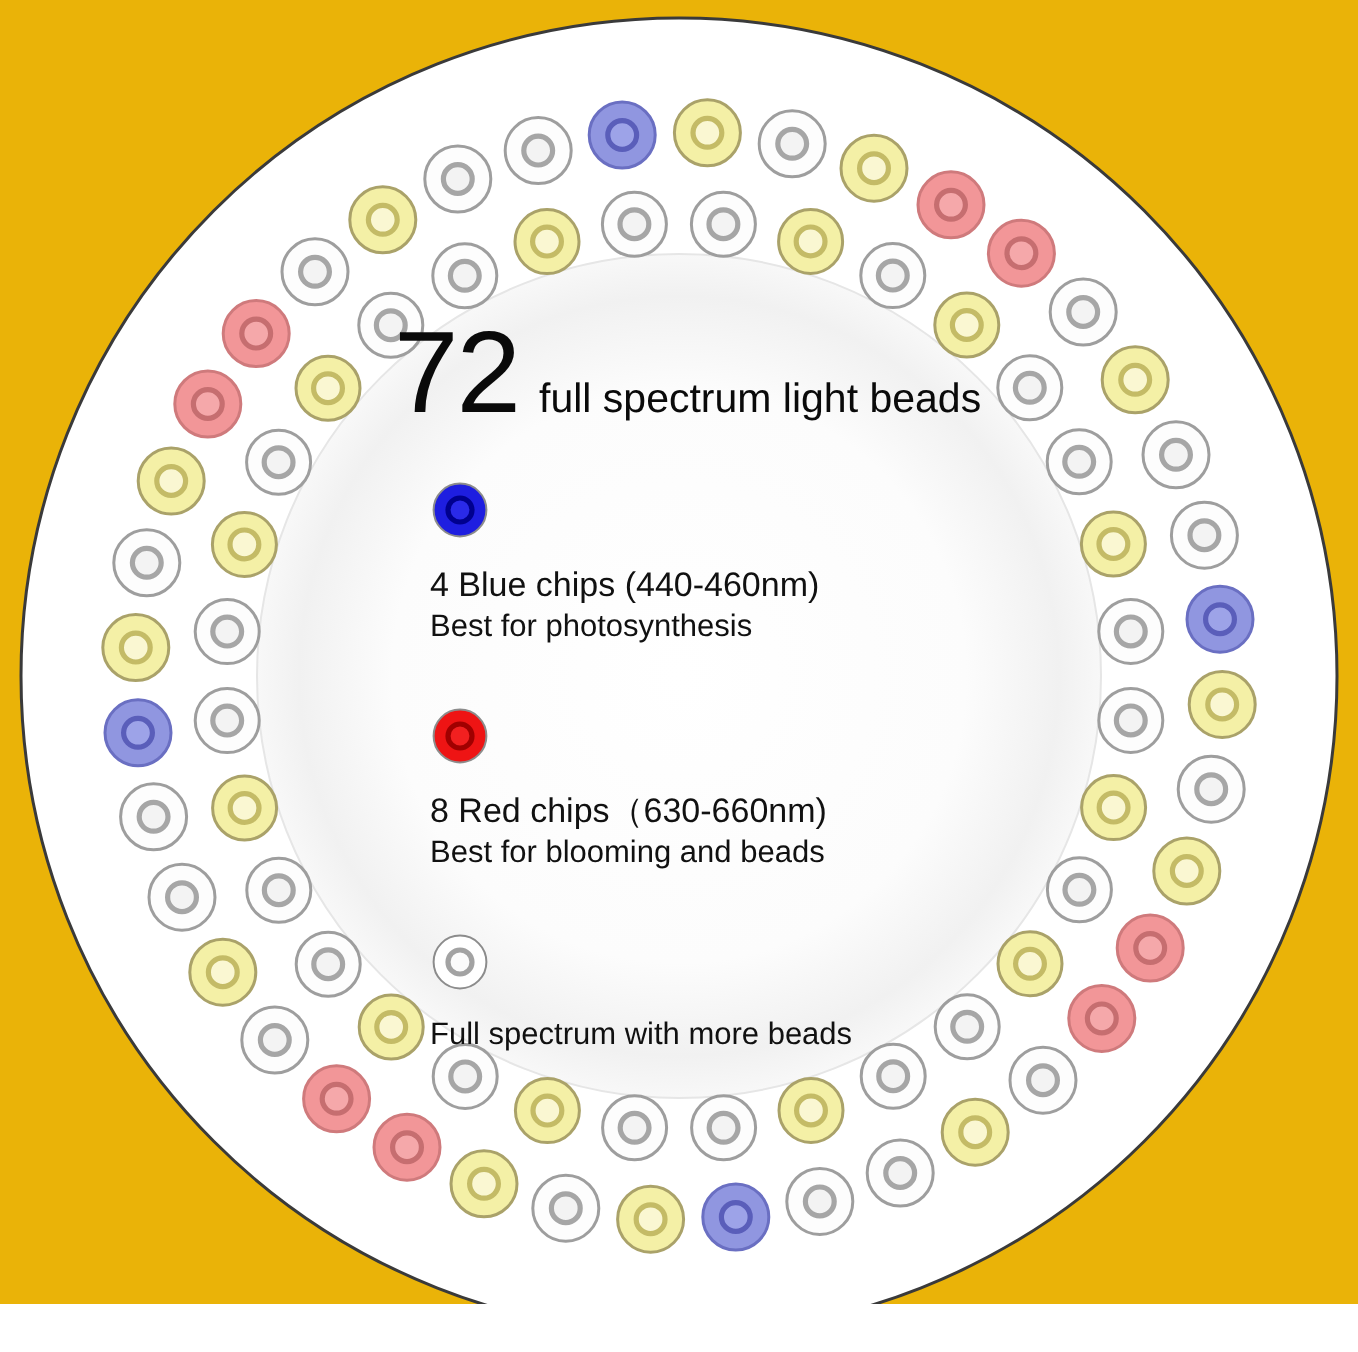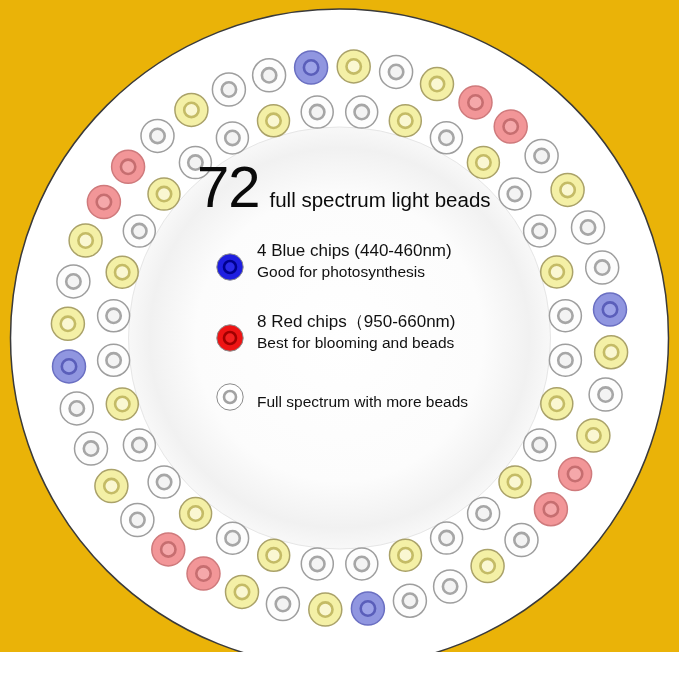--- a/index.html
+++ b/index.html
@@ -3,21 +3,21 @@
 <meta charset="utf-8">
 <style>
   html,body{margin:0;padding:0;background:#ffffff;}
   body{width:679px;height:676px;font-family:"Liberation Sans","DejaVu Sans",sans-serif;color:#111;}
   .stage{position:relative;width:679px;height:652px;overflow:hidden;background:#eab308;padding-left:46px;}
   svg.ring{position:absolute;left:0;top:0;}
   .center-content{position:absolute;left:173px;top:158px;width:340px;}
   .title-row{padding-left:24px;margin-bottom:24px;white-space:nowrap;}
   .count{font-size:58px;line-height:1;letter-spacing:-1px;color:#0a0a0a;}
   .title-label{font-size:20.5px;margin-left:10px;color:#0a0a0a;}
-  .legend-row{display:flex;align-items:flex-end;gap:12px;padding-left:42px;margin-bottom:29px;}
+  .legend-row{display:flex;align-items:flex-start;gap:12px;padding-left:42px;margin-bottom:29px;flex-direction:column;}
   .legend-row .bullet{flex:0 0 auto;display:block;}
   .legend-text{min-width:0;}
   .l1{font-size:17px;line-height:1.3;white-space:nowrap;}
   .l2{font-size:15.5px;line-height:1.3;white-space:nowrap;}
 </style>
 </head>
 <body>
 
 <div class="stage">
 
@@ -329,30 +329,30 @@
       <span class="count">72</span><span class="title-label">full spectrum light beads</span>
     </div>
     <div id="legend">
         <div class="legend-row">
           <svg class="bullet" width="30" height="30" viewBox="0 0 30 30">
             <circle cx="15" cy="15" r="13.2" fill="#1e1ee0" stroke="#8c8c8c" stroke-width="1"></circle>
             <circle cx="15" cy="15" r="6" fill="#2a2ae8" stroke="#00008e" stroke-width="2.6"></circle>
           </svg>
           <div class="legend-text">
             <div class="l1">4 Blue chips (440-460nm)</div>
-            <div class="l2">Good for photosynthesis</div>
+            <div class="l2">Best for photosynthesis</div>
           </div>
         </div>
         <div class="legend-row">
           <svg class="bullet" width="30" height="30" viewBox="0 0 30 30">
             <circle cx="15" cy="15" r="13.2" fill="#ee1414" stroke="#8c8c8c" stroke-width="1"></circle>
             <circle cx="15" cy="15" r="6" fill="#f22020" stroke="#a00000" stroke-width="2.6"></circle>
           </svg>
           <div class="legend-text">
-            <div class="l1">8 Red chips（950-660nm)</div>
+            <div class="l1">8 Red chips（630-660nm)</div>
             <div class="l2">Best for blooming and beads</div>
           </div>
         </div>
         <div class="legend-row">
           <svg class="bullet" width="30" height="30" viewBox="0 0 30 30">
             <circle cx="15" cy="15" r="13.2" fill="#ffffff" stroke="#8c8c8c" stroke-width="1"></circle>
             <circle cx="15" cy="15" r="6" fill="#fbfbfb" stroke="#a2a2a2" stroke-width="2.6"></circle>
           </svg>
           <div class="legend-text">
             <div class="l2">Full spectrum with more beads</div>

